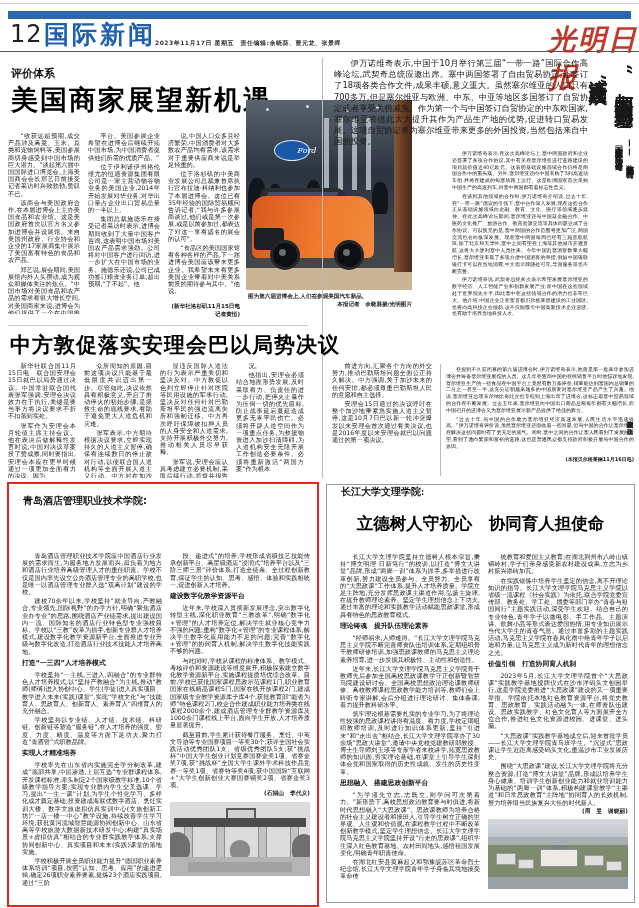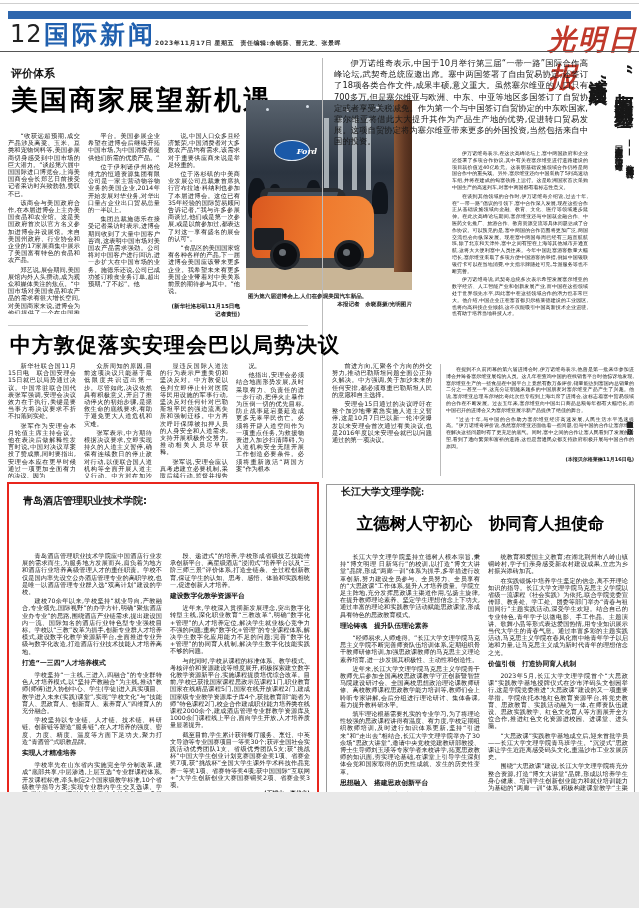--- a/index.html
+++ b/index.html
@@ -1,16 +1,16 @@
 <!DOCTYPE html>
 <html><head>
 <meta charset="utf-8">
 <style>
   html,body{margin:0;padding:0;background:#e9e9e9;}
-  #page{position:relative;width:639px;height:792px;background:#fff;overflow:hidden;
+  #page{position:relative;width:639px;height:908px;background:#fff;overflow:hidden;
         font-family:"DejaVu Sans","Liberation Sans",sans-serif;color:#181818;}
   .abs{position:absolute;}
   .hair{position:absolute;background:#c9c9c9;}
   
   #topline{left:0;top:3px;width:639px;height:1px;background:#cfcfcf;}
   #bluebar{left:8px;top:11px;width:623px;height:8px;}
   #pagenum{left:10px;top:20px;font-size:24px;font-weight:400;color:#222;letter-spacing:1px;}
   #section{left:44px;top:18px;font-size:25px;font-weight:bold;letter-spacing:3px;
            font-family:Liberation Mono, monospace;}
   #dateline{left:155px;top:39px;font-size:6px;font-weight:bold;color:#333;letter-spacing:.5px;}
@@ -25,21 +25,21 @@
   .kicker{font-weight:bold;}
   .headline{font-family:"DejaVu Serif","Liberation Serif",serif;font-weight:bold;color:#000;}
   .subhead{font-size:6.8px;font-weight:bold;text-align:left;text-indent:0!important;margin:5px 0 4px 0;}
   .sig{text-align:right;font-weight:bold;text-indent:0!important;}
   
   #photo1{left:246px;top:100px;width:166px;height:190px;overflow:hidden;
           background:linear-gradient(#59636e 0%,#2b3440 38%,#3d434c 70%,#4a4a48 100%);}
   .lamp{position:absolute;width:3px;height:3px;border-radius:50%;background:#e8f0f8;opacity:.9;}
   #fordoval{position:absolute;left:28px;top:40px;width:34px;height:19px;border-radius:50%;
             background:#1a59a8;border:1.5px solid #dfe8f2;display:flex;align-items:center;justify-content:center;}
-  #fordoval span{color:#fff;font-style:italic;font-weight:bold;font-size:8px;
+  #fordoval span{color:#fff;font-style:italic;font-weight:normal;font-size:8px;
             font-family:"DejaVu Serif","Liberation Serif",serif;margin-left:30px;}
   .booth{position:absolute;top:18px;width:5px;height:72px;background:#cfd6da;opacity:.75;}
   .crowd{position:absolute;border-radius:45% 45% 20% 20%;background:#11161d;}
   #car{position:absolute;left:6px;top:96px;width:122px;height:62px;border-radius:14px 18px 6px 6px;
        background:linear-gradient(100deg,#d9571f 0%,#ef7a2e 55%,#f28a3c 100%);}
   #car-roof{position:absolute;left:14px;top:88px;width:86px;height:16px;border-radius:8px 10px 0 0;background:#2a2e33;}
   #car-wind{position:absolute;left:20px;top:92px;width:70px;height:14px;background:#44505c;transform:skewX(-18deg);}
   #car-grill{position:absolute;left:8px;top:128px;width:30px;height:22px;background:#1c1f24;border-radius:4px;}
   .wheel{position:absolute;top:140px;width:24px;height:24px;border-radius:50%;background:#0d0f12;border:3px solid #22262b;}
   .hub{position:absolute;top:149px;width:7px;height:7px;border-radius:50%;background:#6a7076;}

